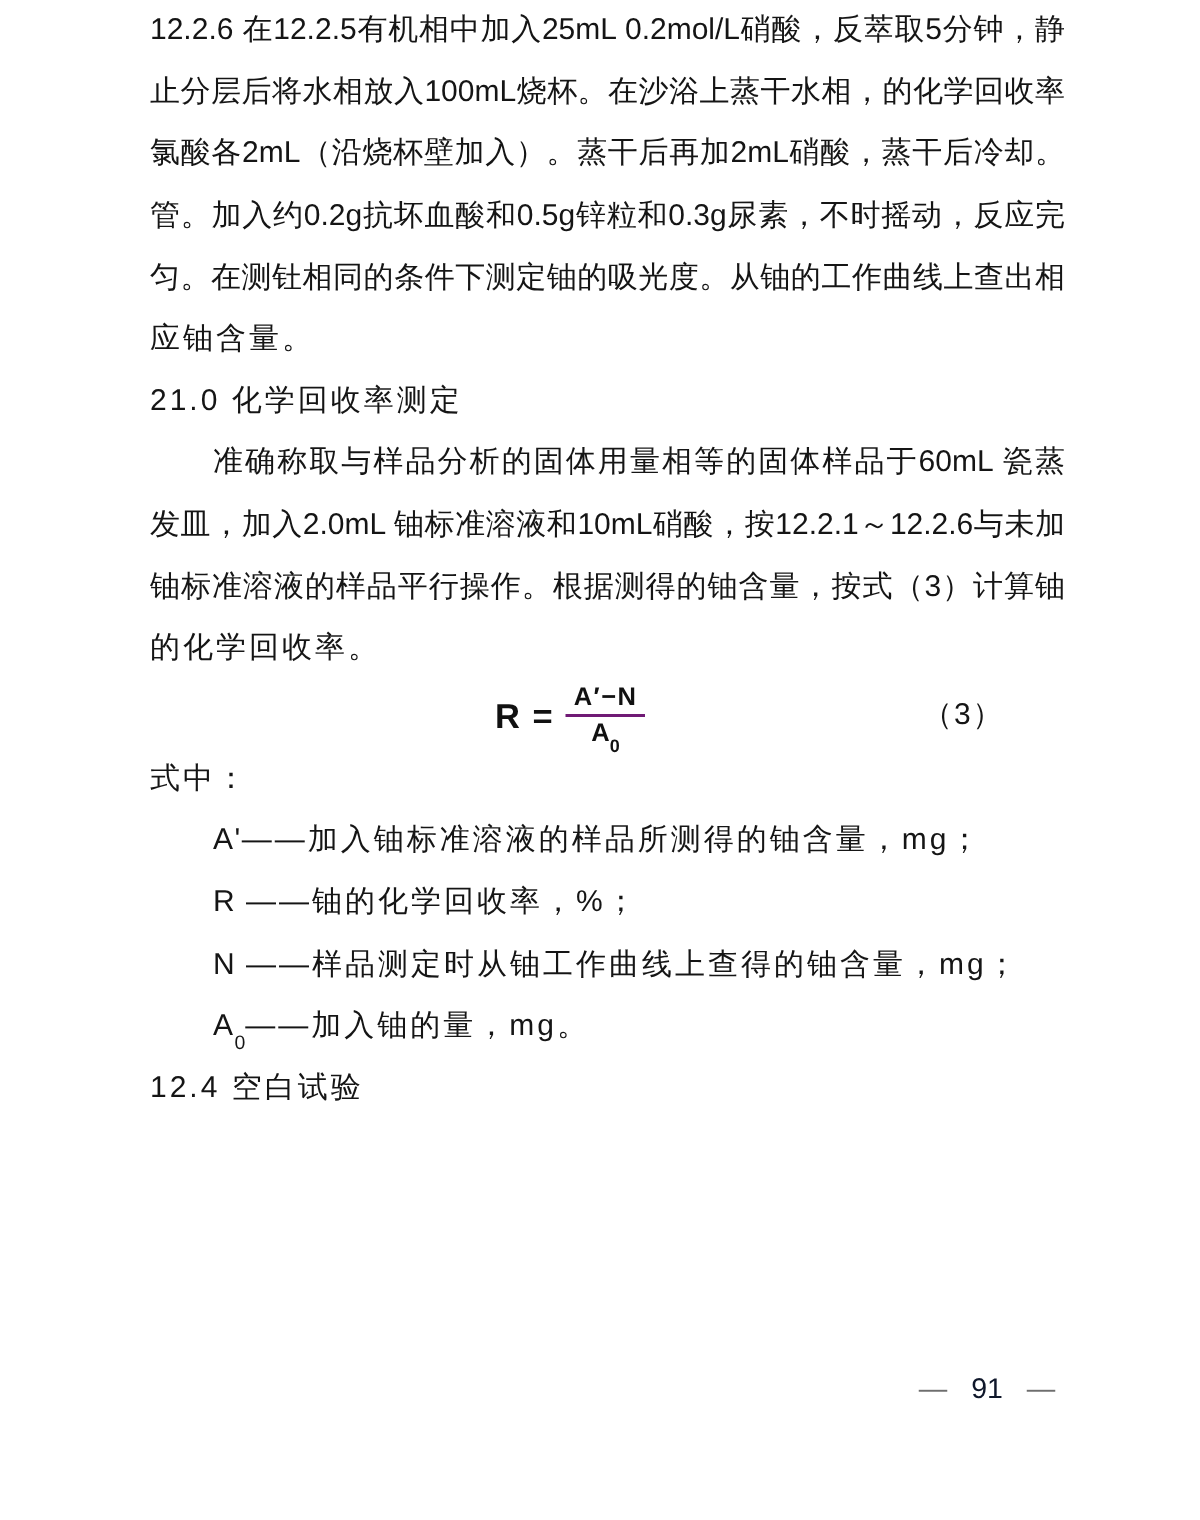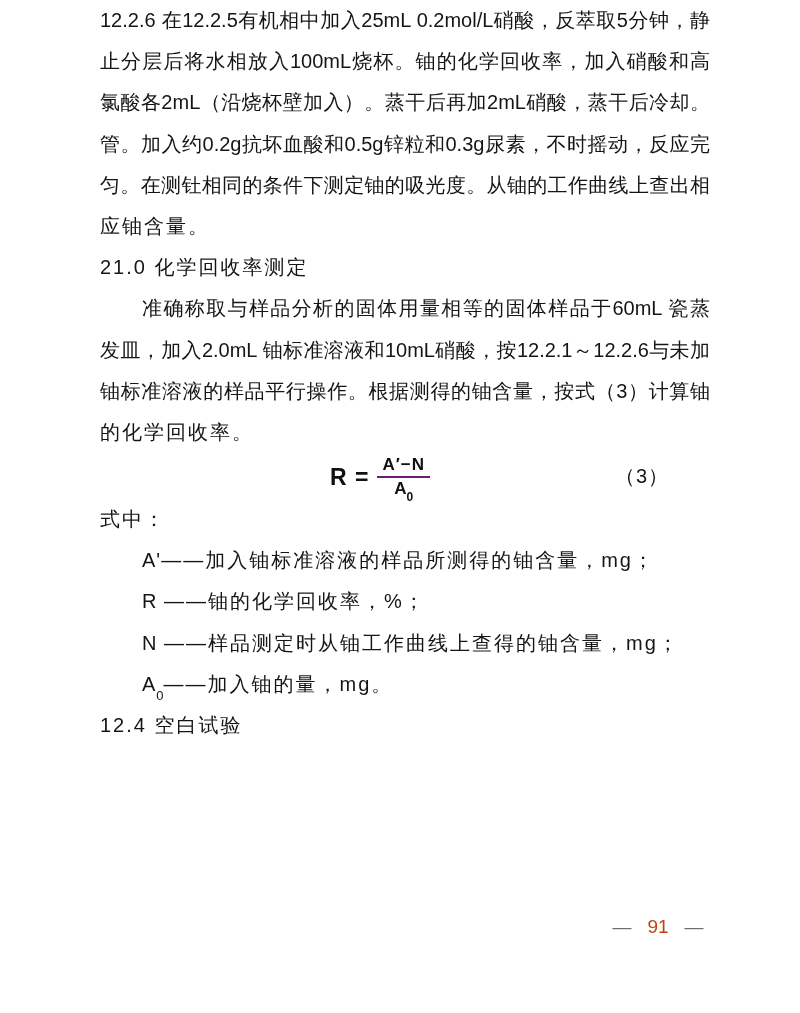--- a/index.html
+++ b/index.html
@@ -103,32 +103,32 @@
     width: 200px;
     text-align: center;
     font-size: 19px;
     white-space: nowrap;
   }
   .footer .dash {
     color: #6e6e6e;
     letter-spacing: 0;
   }
   .footer .pagenum {
-    color: #c2410c;
+    color: #0f172a;
     margin: 0 16px;
   }
 </style>
 </head>
 <body>
 
 <div class="page">
   <div class="content">
 
     <div class="line jl">12.2.6 在12.2.5有机相中加入25mL 0.2mol/L硝酸，反萃取5分钟，静</div>
-    <div class="line jl">止分层后将水相放入100mL烧杯。铀的化学回收率，加入硝酸和高</div>
+    <div class="line jl">止分层后将水相放入100mL烧杯。在沙浴上蒸干水相，的化学回收率</div>
     <div class="line jl">氯酸各2mL（沿烧杯壁加入）。蒸干后再加2mL硝酸，蒸干后冷却。</div>
     <div class="line jl">管。加入约0.2g抗坏血酸和0.5g锌粒和0.3g尿素，不时摇动，反应完全</div>
     <div class="line jl">匀。在测钍相同的条件下测定铀的吸光度。从铀的工作曲线上查出相</div>
     <div class="line ls">应铀含量。</div>
 
     <div class="line heading">21.0 化学回收率测定</div>
 
     <div class="line jl indent">准确称取与样品分析的固体用量相等的固体样品于60mL 瓷蒸</div>
     <div class="line jl">发皿，加入2.0mL 铀标准溶液和10mL硝酸，按12.2.1～12.2.6与未加</div>
     <div class="line jl">铀标准溶液的样品平行操作。根据测得的铀含量，按式（3）计算铀</div>

